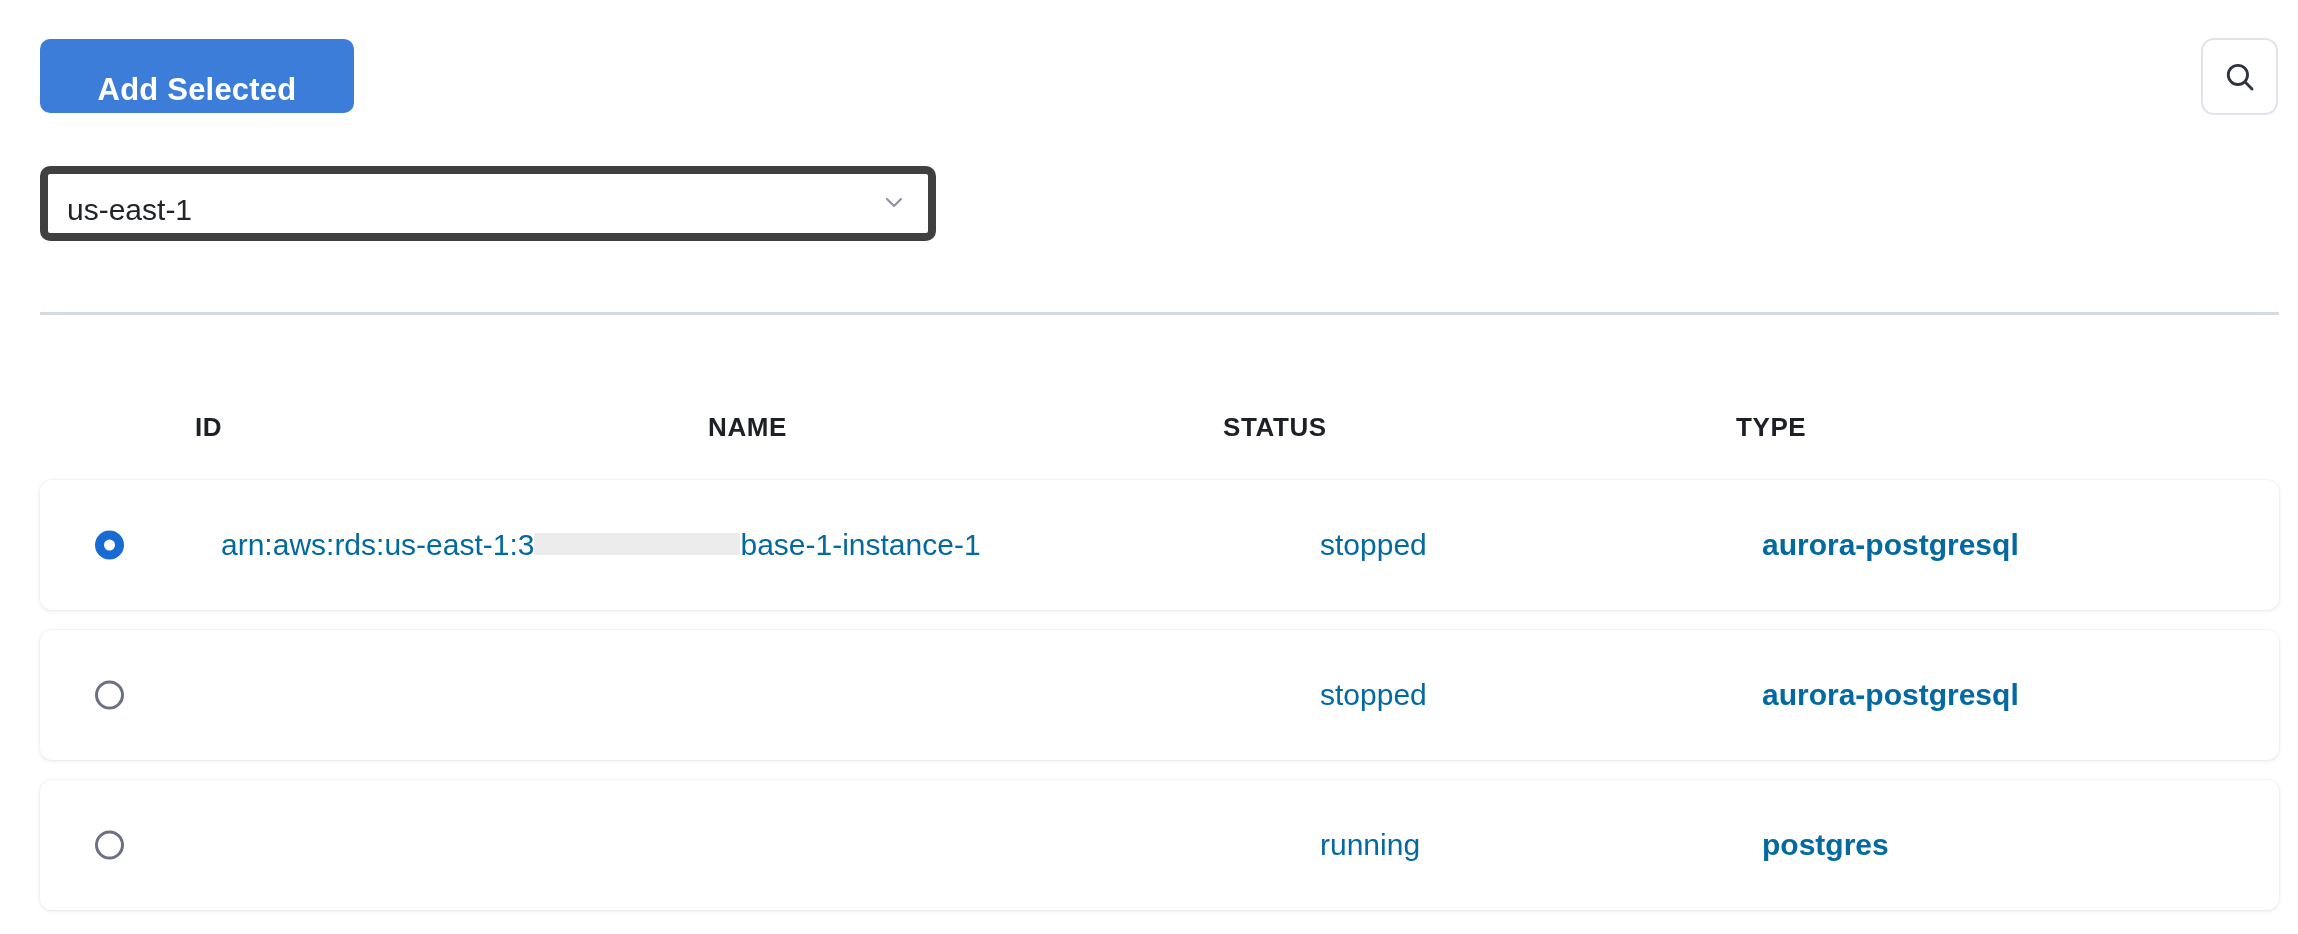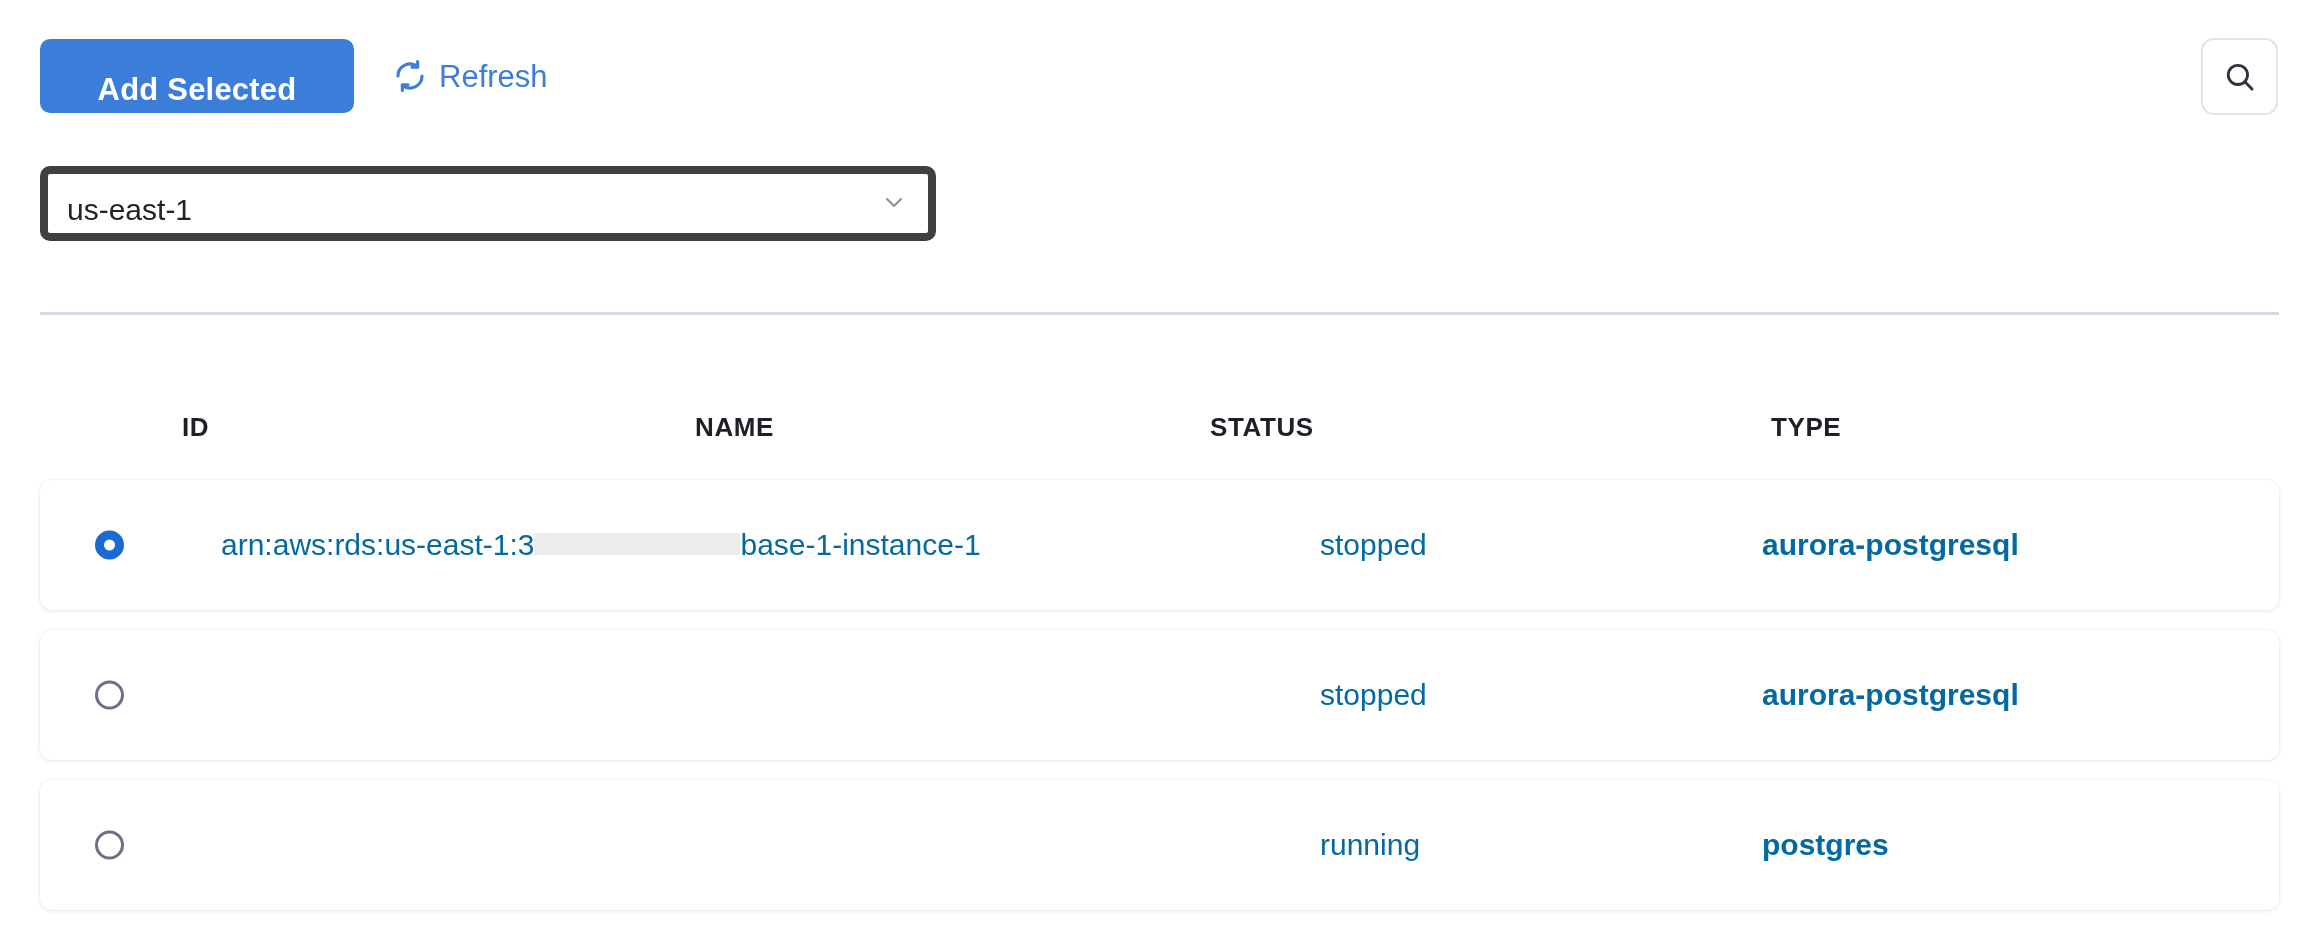--- a/index.html
+++ b/index.html
@@ -107,36 +107,36 @@
   }
 
   
   .table {
     position: absolute;
     left: 0; top: 0;
     width: 2298px;
   }
   .thead {
     position: absolute;
-    left: 1px; top: 412px;
+    left: 14px; top: 412px;
     width: 2054px; height: 42px;
   }
   .th {
     position: absolute;
     top: 0;
     font-size: 26px;
     font-weight: bold;
     letter-spacing: 0.6px;
     color: #1d2026;
     white-space: nowrap;
   }
   .th.c-id     { left: 181px; }
   .th.c-name   { left: 694px; }
   .th.c-status { left: 1209px; }
-  .th.c-type   { left: 1722px; margin-left: 48px; }
+  .th.c-type   { left: 1722px; }
 
   .row {
     position: absolute;
     left: 40px;
     width: 2239px;
     height: 130px;
     background: #ffffff;
     border-radius: 12px;
     box-shadow: 0 1px 4px rgba(20,25,45,0.10), 0 0 0 1px rgba(20,25,45,0.02);
     cursor: pointer;
@@ -184,31 +184,20 @@
     pointer-events: none;
   }
 </style>
 </head>
 <body>
 
 <div class="toolbar">
 
   <button class="btn-primary">Add Selected</button>
 
-  <button class="btn-link">
-    <span class="refresh-ico">
-      <svg width="34" height="34" viewBox="0 0 24 24" fill="none" stroke="#3b7dd8" stroke-width="2.2" stroke-linecap="round" stroke-linejoin="round">
-        <path d="M20.5 12a8.5 8.5 0 0 1-13.9 6.5"></path>
-        <path d="M3.5 12A8.5 8.5 0 0 1 17.4 5.5"></path>
-        <polyline points="17.4,1.8 17.4,5.8 13.4,5.8"></polyline>
-        <polyline points="6.6,22.2 6.6,18.2 10.6,18.2"></polyline>
-      </svg>
-    </span>
-    <span class="refresh-label">Refresh</span>
-  </button>
 
   <button class="search-btn">
     <span>
       <svg width="36" height="36" viewBox="0 0 24 24" fill="none" stroke="#2f3342" stroke-width="1.9" stroke-linecap="round">
         <circle cx="10.6" cy="10.6" r="6.4"></circle>
         <line x1="15.4" y1="15.4" x2="20" y2="20"></line>
       </svg>
     </span>
   </button>
 </div>

